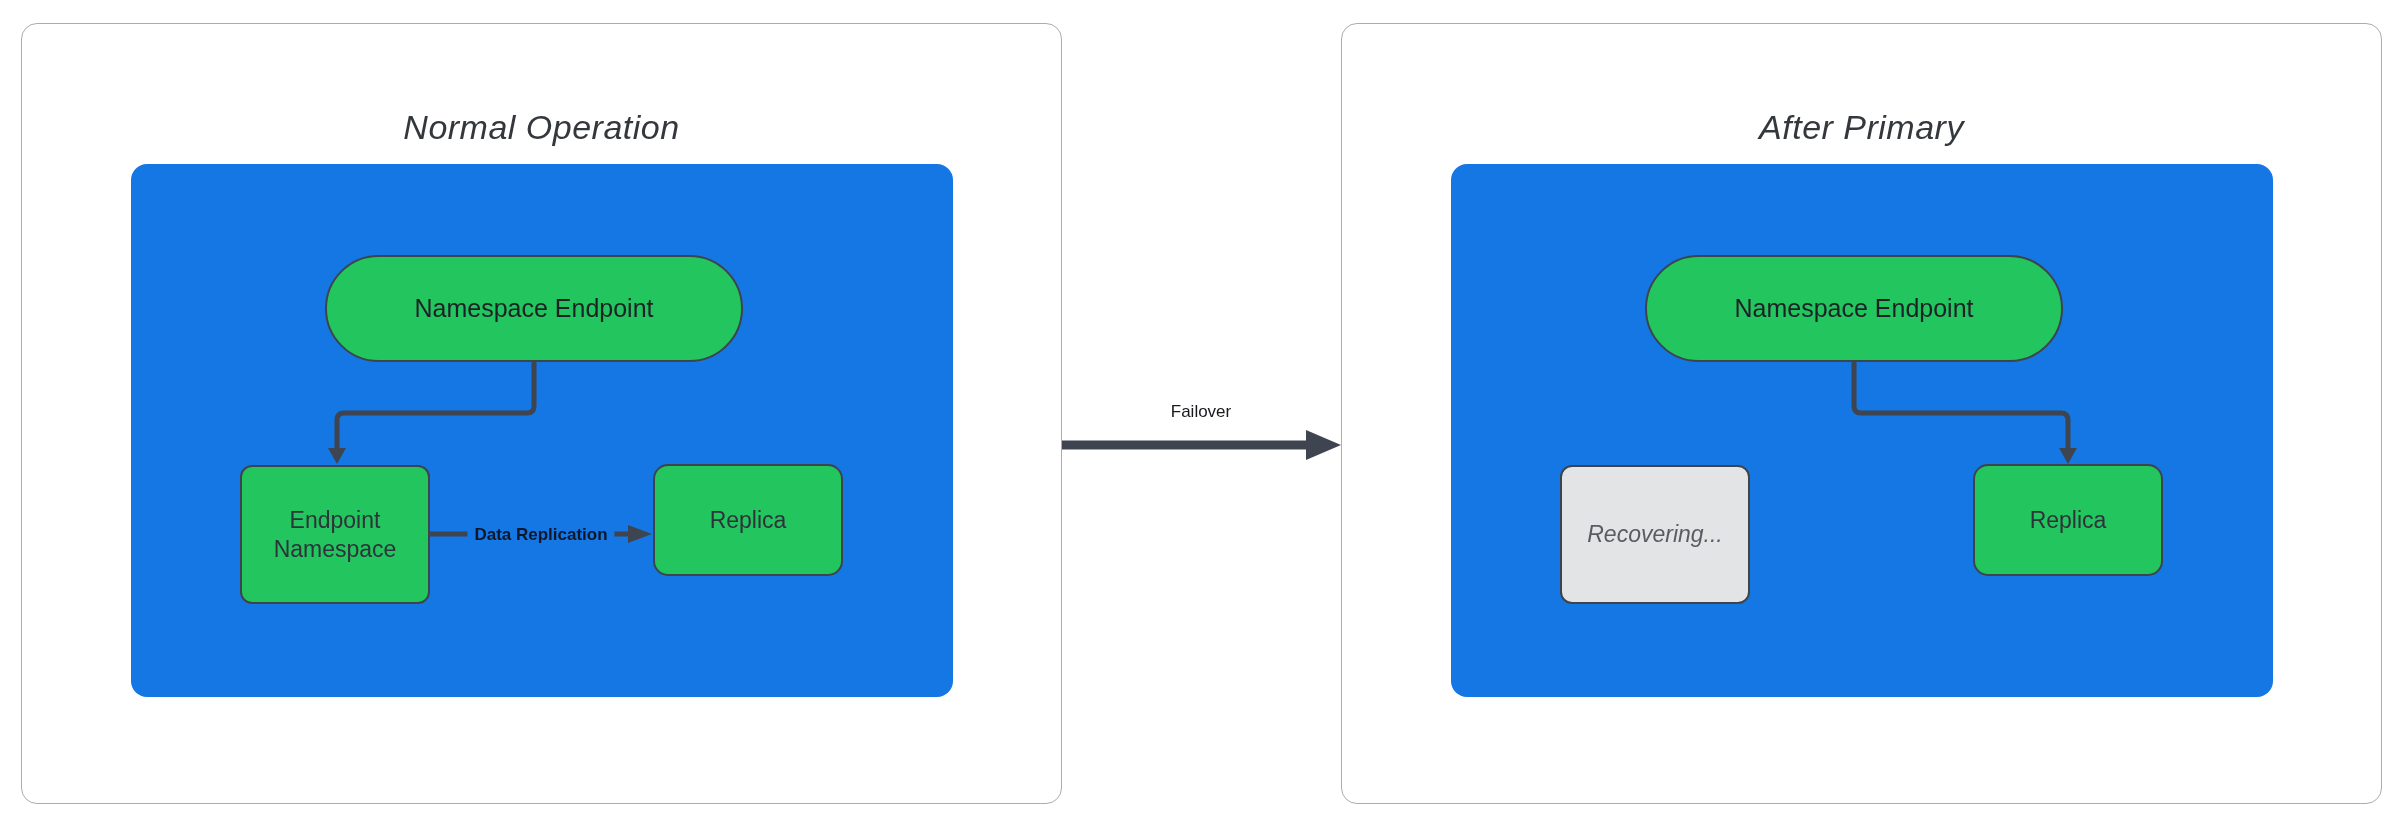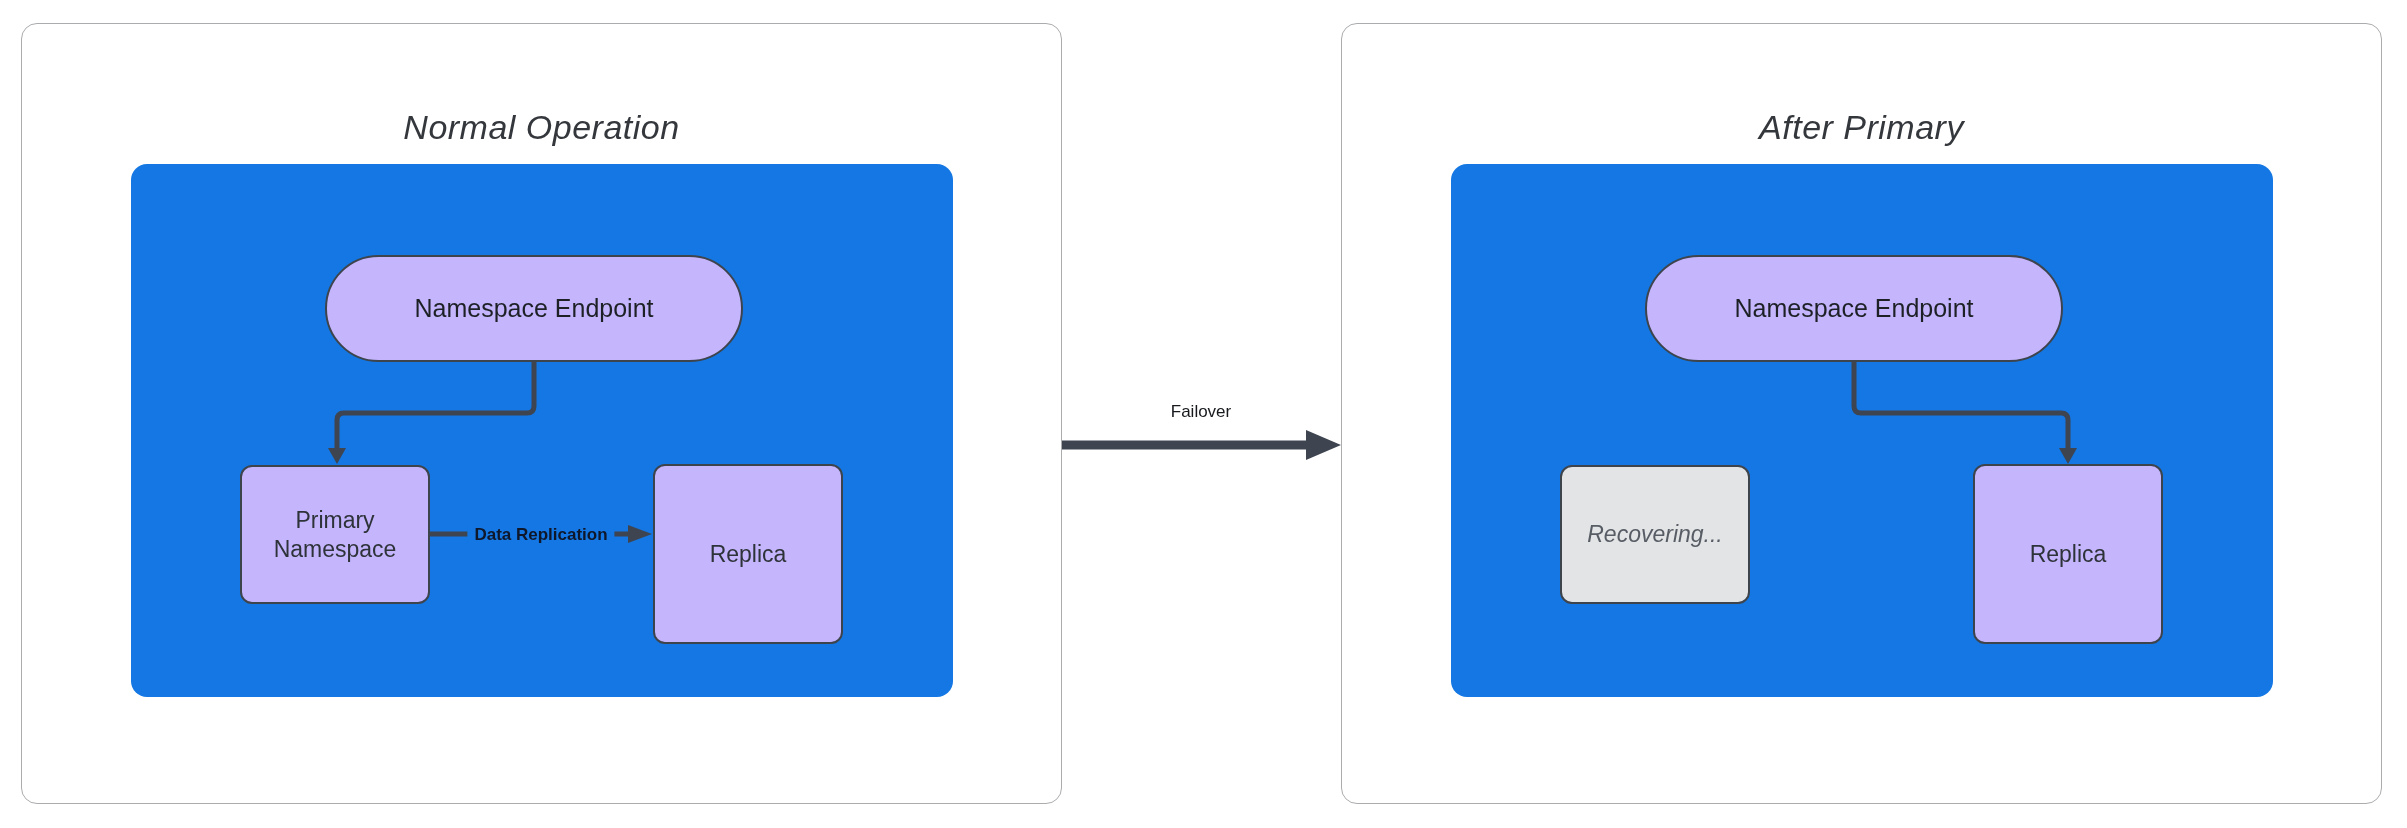--- a/index.html
+++ b/index.html
@@ -31,30 +31,30 @@
   }
 
   .blue-box{
     position:absolute;left:109px;top:140px;width:822px;height:533px;
     background:var(--container-blue,#1477E3);border-radius:16px;
   }
 
   .node{
     position:absolute;box-sizing:border-box;
     display:flex;align-items:center;justify-content:center;text-align:center;
-    background:#c4b5fd;border:2px solid var(--node-border,#3E444C);
+    background:#22c55e;border:2px solid var(--node-border,#3E444C);
     color:#2E3339;
   }
   .pill{
     left:194px;top:91px;width:418px;height:107px;border-radius:54px;
     font-size:25px;color:#1D2126;
   }
   .box{width:190px;border-radius:12px;font-size:23px;line-height:29px;padding:0 14px;}
   .node-left-box{left:109px;top:301px;height:139px;}
-  .node-right-box{left:522px;top:300px;height:180px;}
+  .node-right-box{left:522px;top:300px;height:112px;border-radius:15px;}
   .recovering{
     background:var(--recovering-fill,#E3E4E6);
     color:var(--recovering-text,#585D65);
     font-style:italic;
   }
 
   svg.connectors{
     position:absolute;left:0;top:0;width:2407px;height:828px;
     pointer-events:none;
   }
@@ -82,21 +82,21 @@
 
 <div class="canvas">
 
   <section class="panel panel-left">
     <div class="panel-title">Normal Operation</div>
     <div class="blue-box">
       <div class="node pill">
         <span>Namespace Endpoint</span>
       </div>
       <div class="node box node-left-box">
-        <span>Primary Namespace</span>
+        <span>Endpoint Namespace</span>
       </div>
       <div class="node box node-right-box">
         <span>Replica</span>
       </div>
     </div>
   </section>
 
   <section class="panel panel-right">
     <div class="panel-title">After Primary</div>
     <div class="blue-box">

